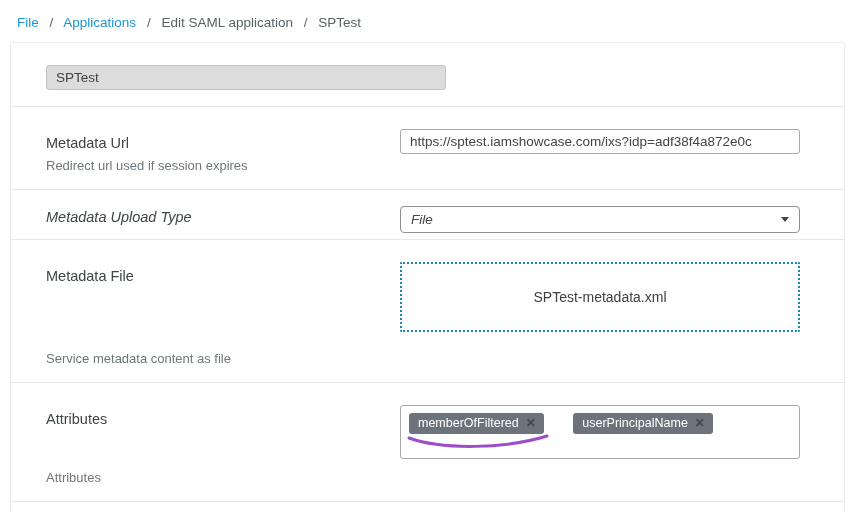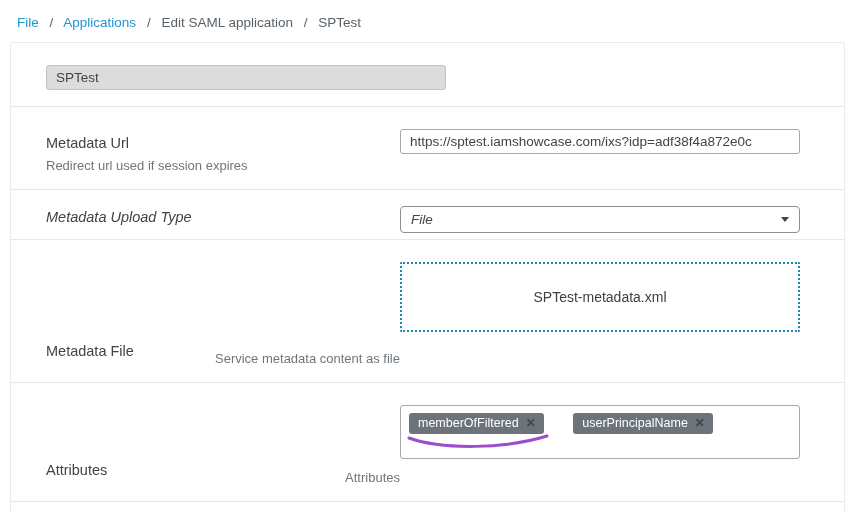--- a/index.html
+++ b/index.html
@@ -42,24 +42,23 @@
     padding: 22px 44px 16px 35px;
     border-bottom: 1px solid #e7e7e7;
   }
   .row-left {
     flex: 1;
     padding-top: 6px;
     min-width: 0;
   }
   .row-left.tall {
     display: flex;
-    flex-direction: row;
+    flex-direction: column;
     justify-content: space-between;
     align-self: stretch;
-    align-items: flex-end;
   }
   .row-right {
     width: 400px;
     flex: 0 0 400px;
     position: relative;
   }
   .field-label {
     font-size: 14.5px;
     color: #3f4447;
     margin-bottom: 7px;

